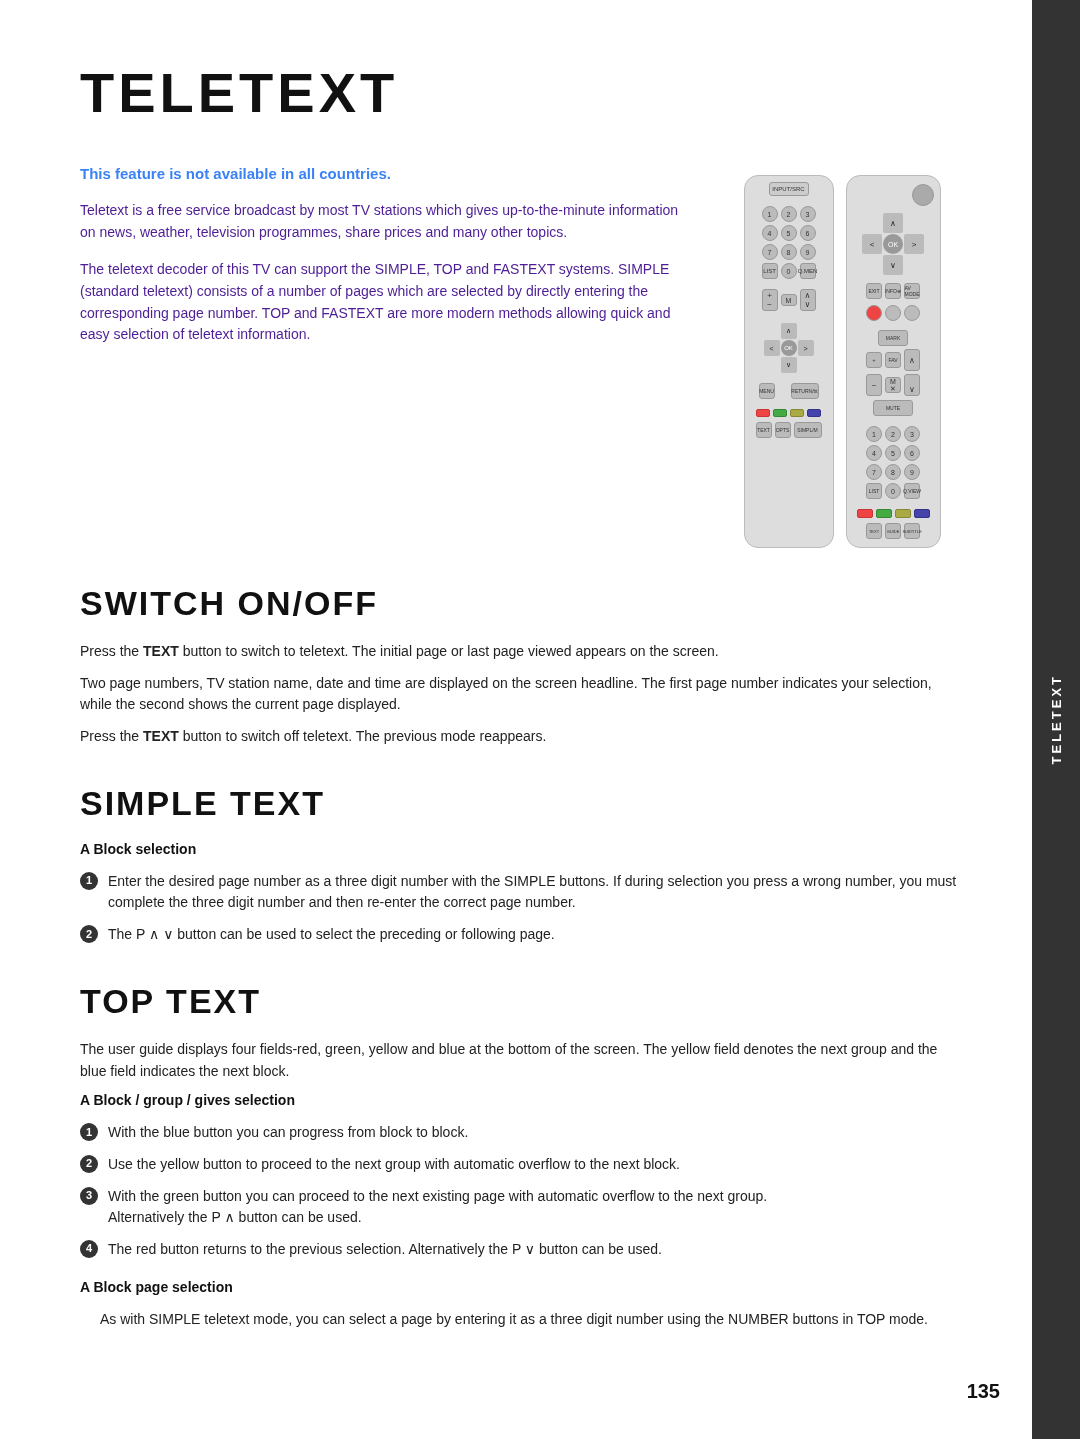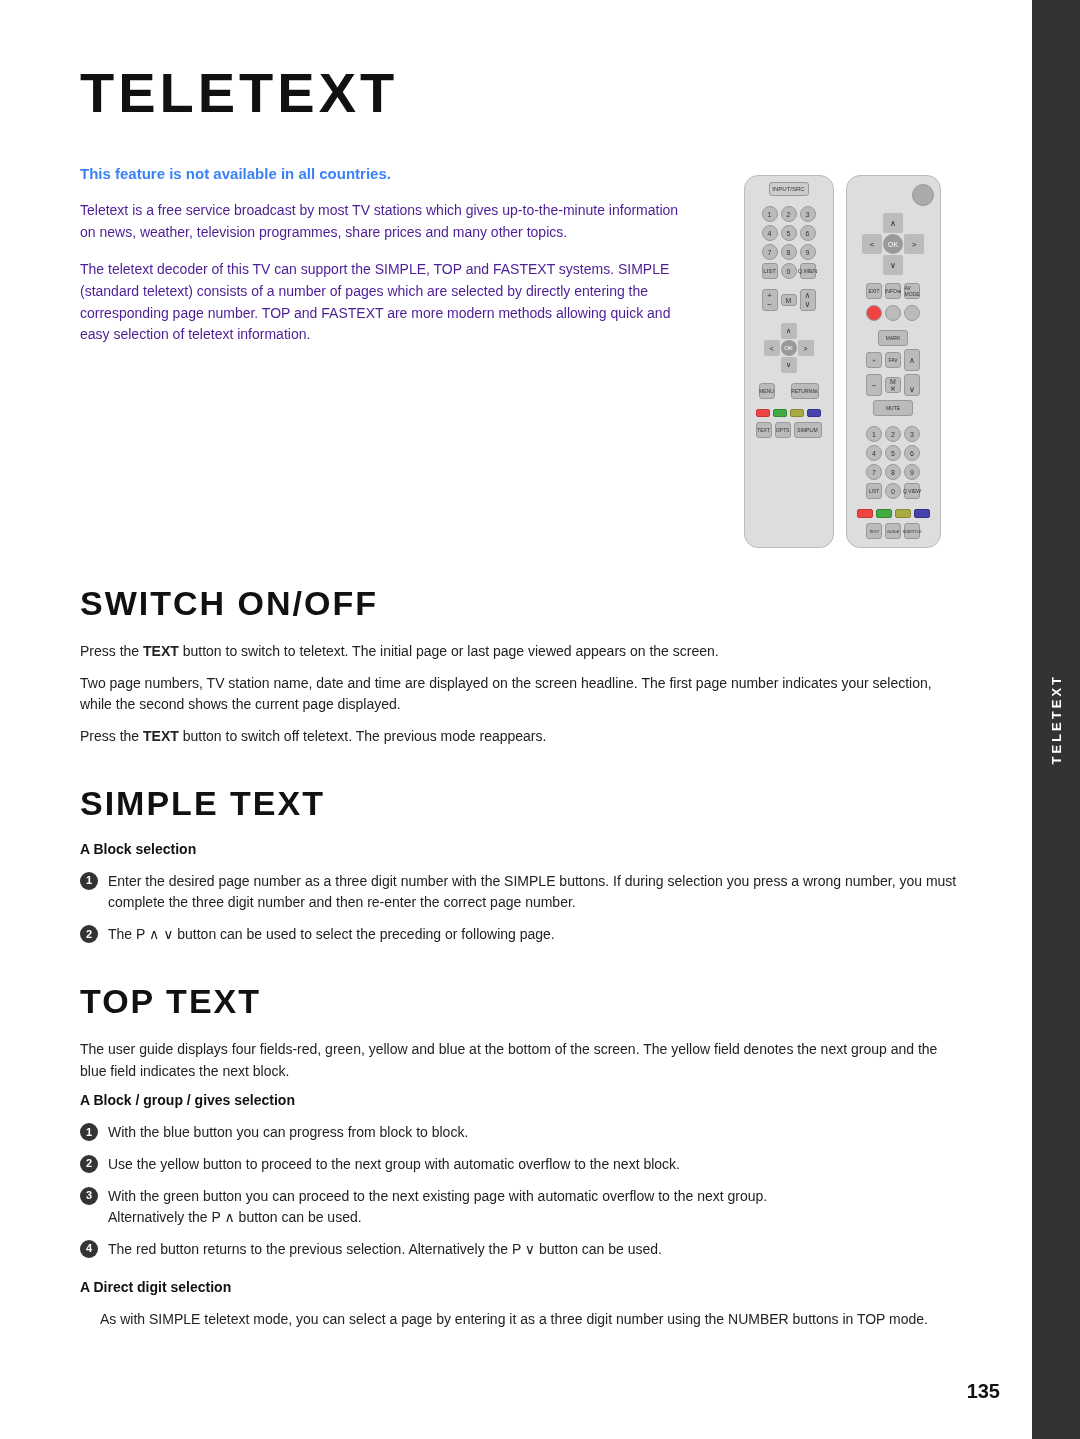--- a/index.html
+++ b/index.html
@@ -419,21 +419,21 @@
       <span class="num-circle">3</span>
       <span class="list-item-text">
         With the green button you can proceed to the next existing page with automatic overflow to the next group.<br>Alternatively the P ∧ button can be used.
       </span>
     </div>
     <div class="list-item">
       <span class="num-circle">4</span>
       <span class="list-item-text">The red button returns to the previous selection. Alternatively the P ∨ button can be used.</span>
     </div>
 
-    <p class="subsection-title" style="margin-top:18px;">A  Direct digit selection</p>
+    <p class="subsection-title" style="margin-top:18px;">A  Block page selection</p>
     <p class="body-text" style="margin-left:20px;">As with SIMPLE teletext mode, you can select a page by entering it as a three digit number using the NUMBER buttons in TOP mode.</p>
 
     <div class="page-number">135</div>
   </div>
 
   <div class="side-tab">
     <span class="side-tab-text">TELETEXT</span>
   </div>
 </div>
 

